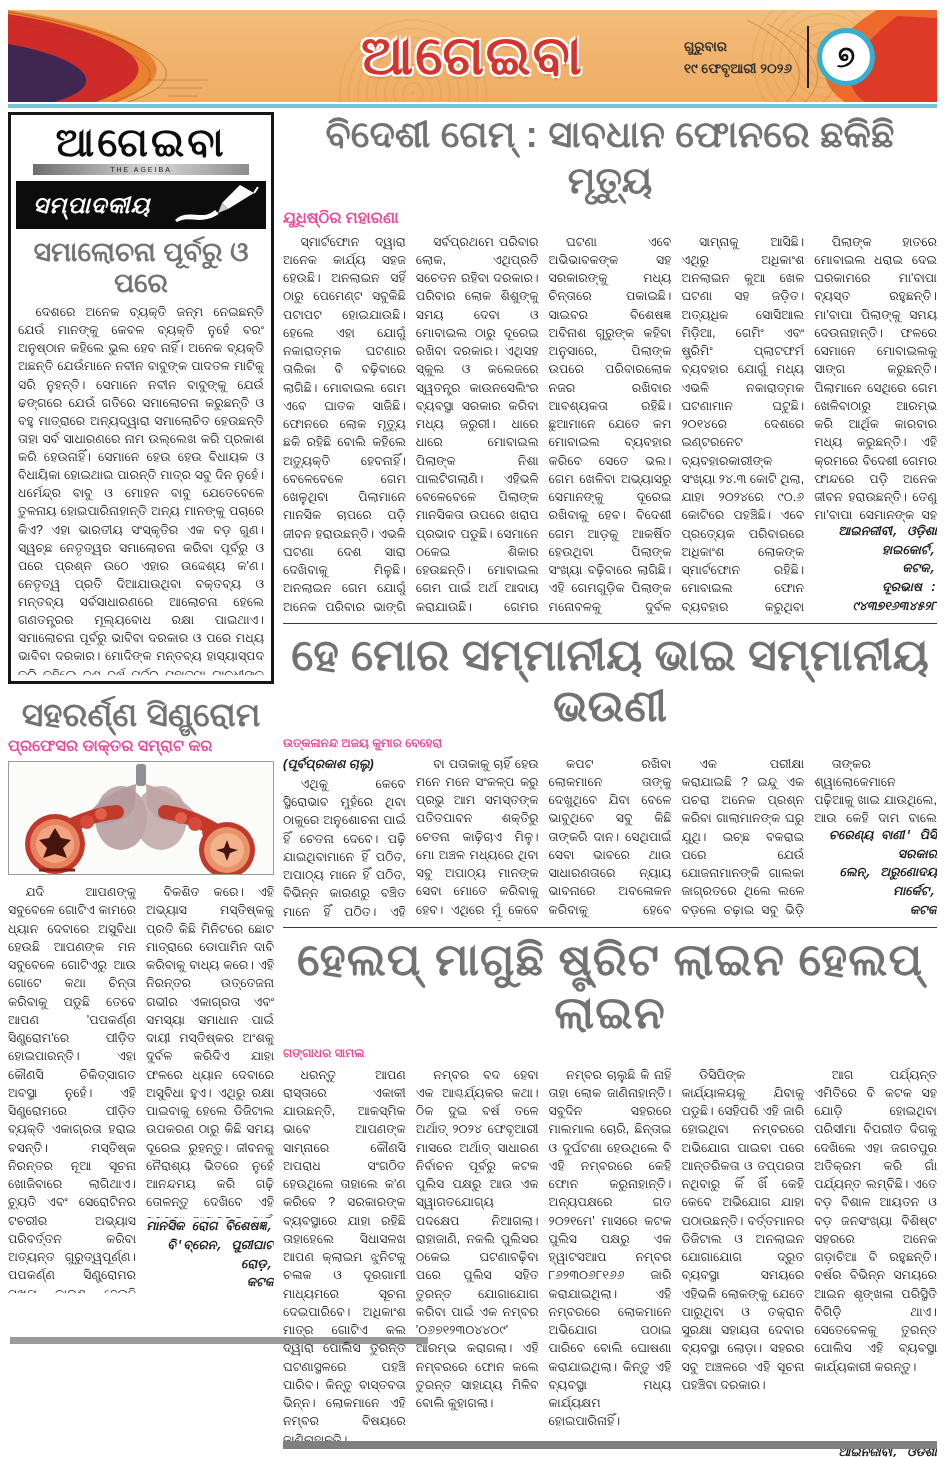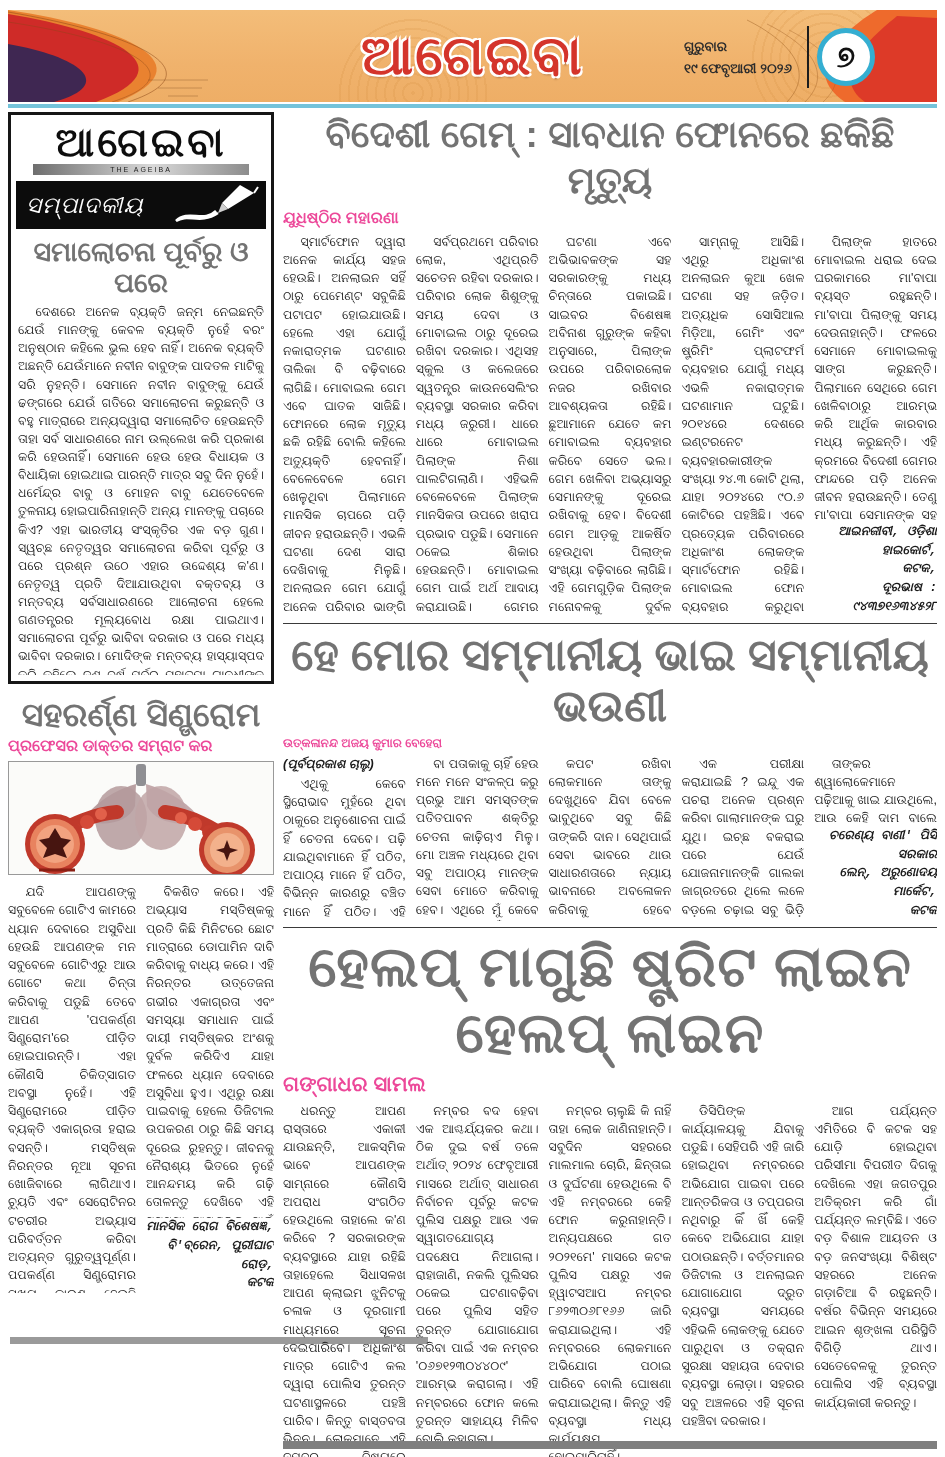--- a/index.html
+++ b/index.html
@@ -38,21 +38,21 @@
   .lead-note { font-style:italic; font-weight:bold; text-indent:0; text-align:left; margin-bottom:2px; }
 
   
   .left-col { position:absolute; left:8px; top:112px; width:266px; }
   .editorial-box { border:3px solid #161616; padding:4px 7px 6px 7px; background:#fff; }
   .ed-logo { text-align:center; font-size:40px; font-weight:bold; letter-spacing:3px; color:#0d0d0d; line-height:1.05; margin-top:2px; }
   .ed-logo-bar { margin:1px auto 6px auto; width:88%; height:11px;
         background:linear-gradient(90deg,#6e6e6e,#d9d9d9 55%,#8c8c8c); display:flex; align-items:center; justify-content:center; }
   .ed-logo-sub { font-size:7px; letter-spacing:2px; color:#222; background:rgba(255,255,255,.0); }
   .ed-banner { position:relative; background:#0c0c0c; height:48px; margin:0 -2px; display:flex; align-items:center; }
-  .ed-banner-label { color:#fff; font-weight:normal; font-style:italic; font-size:23px; padding-left:10px; letter-spacing:1px; }
+  .ed-banner-label { color:#fff; font-weight:bold; font-style:italic; font-size:23px; padding-left:17px; letter-spacing:1px; }
   .ed-banner svg { position:absolute; right:4px; top:2px; }
   .ed-headline { font-size:27px; margin:8px 0 4px 0; }
   .ed-body { font-size:12.5px; line-height:1.45; text-align:justify; height:372px; overflow:hidden; text-indent:1.4em; }
 
   .pop-headline { font-size:33px; margin-top:12px; }
   .pop-byline { font-size:16px; margin-top:2px; }
   .pop-image { margin-top:6px; border:1px solid #999; background:#fdfdfd; height:114px; overflow:hidden; }
   .pop-cols { margin-top:8px; }
   .pop-cols .col { height:410px; }
 
@@ -60,22 +60,22 @@
   .graybar-bottom { position:absolute; left:283px; top:1441px; width:654px; height:8px; background:#7f7f7f; }
 
   
   .main-area { position:absolute; left:283px; top:112px; width:654px; }
   .a1-headline { font-size:37px; line-height:1.25; }
   .a1-byline { font-size:16px; margin:4px 0 6px 0; }
   .a1-cols .col { height:384px; }
   .a2-headline { font-size:44px; margin-top:4px; }
   .a2-byline { font-size:12px; margin:4px 0 5px 0; }
   .a2-cols .col { height:166px; }
-  .a3-headline { font-size:56px; margin-top:4px; letter-spacing:1px; }
-  .a3-byline { font-size:21px; margin:6px 0 6px 0; }
+  .a3-headline { font-size:45px; margin-top:4px; letter-spacing:1px; }
+  .a3-byline { font-size:12px; margin:6px 0 6px 0; }
   .a3-cols .col { height:472px; }
 </style>
 </head>
 <body>
 
 <div class="banner">
   <svg class="waves-left" width="340" height="92" viewBox="0 0 340 92">
     <path d="M0,0 C120,18 200,55 110,92 L0,92 Z" fill="#e98230"></path>
     <path d="M0,4 C110,22 180,58 88,92 L0,92 Z" fill="#cf2b28"></path>
     <path d="M0,34 C70,46 110,74 46,92 L0,92 Z" fill="#3f2752"></path>

